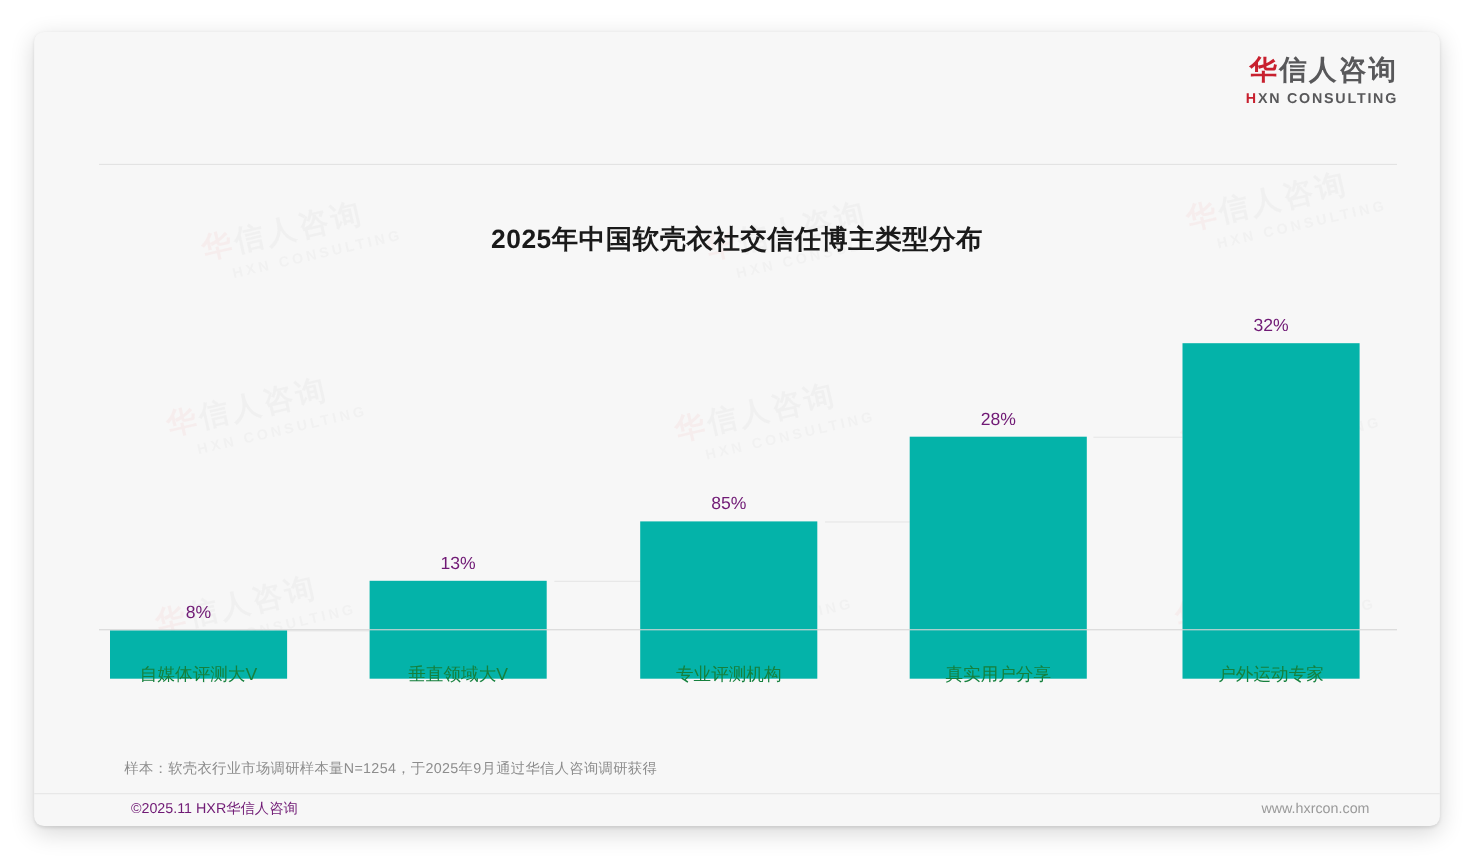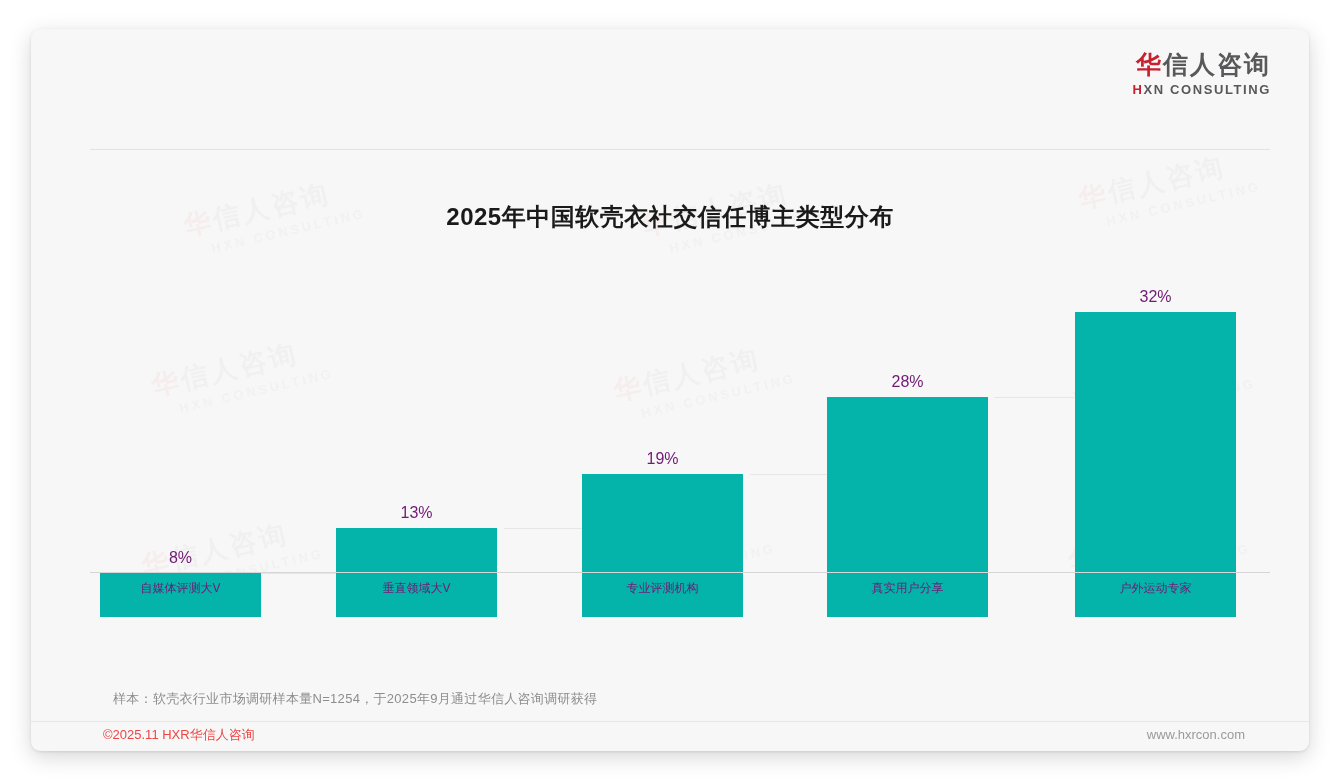--- a/index.html
+++ b/index.html
@@ -86,37 +86,37 @@
   }
   .connector{
     position:absolute;height:1px;background:#e6e6e6;
   }
   .bar-label{
     position:absolute;
     font-size:16px;color:#701a75;text-align:center;
     line-height:1;
   }
   .cat-label{
-    position:absolute;top:553px;
-    font-size:12px;color:#701a75;text-align:center;
+    position:absolute;top:577px;
+    font-size:16px;color:#15803d;text-align:center;
     line-height:1;
   }
 
   
   .footnote{
     position:absolute;left:82px;top:661px;
     font-size:13px;color:#8d8d8d;letter-spacing:.3px;
     white-space:nowrap;
   }
   .bottom-rule{
     position:absolute;left:0;top:692px;width:100%;height:1px;background:#e6e6e6;
   }
   .copyright{
-    position:absolute;left:72px;top:690px;
-    font-size:13px;color:#ef4444;line-height:31px;
+    position:absolute;left:88px;top:690px;
+    font-size:13px;color:#701a75;line-height:31px;
     white-space:nowrap;
   }
   .site{
     position:absolute;right:64px;top:690px;
     font-size:13px;color:#9a9a9a;line-height:31px;
     white-space:nowrap;
   }
 </style>
 </head>
 <body>
@@ -180,21 +180,21 @@
     <div class="connector" style="left:904px;top:153px;width:81px;"></div>
 
     <div class="bar" style="left:10px;top:329px;width:161px;height:44px;"></div>
     <div class="bar" style="left:246px;top:284px;width:161px;height:89px;"></div>
     <div class="bar" style="left:492px;top:230px;width:161px;height:143px;"></div>
     <div class="bar" style="left:737px;top:153px;width:161px;height:220px;"></div>
     <div class="bar" style="left:985px;top:68px;width:161px;height:305px;"></div>
 
     <div class="bar-label" style="left:10px;top:306px;width:161px;">8%</div>
     <div class="bar-label" style="left:246px;top:261px;width:161px;">13%</div>
-    <div class="bar-label" style="left:492px;top:207px;width:161px;">19%</div>
+    <div class="bar-label" style="left:492px;top:207px;width:161px;">85%</div>
     <div class="bar-label" style="left:737px;top:130px;width:161px;">28%</div>
     <div class="bar-label" style="left:985px;top:45px;width:161px;">32%</div>
   </div>
 
   <div class="axis-line"></div>
 
   <div class="cat-label" style="left:69px;width:161px;">自媒体评测大V</div>
   <div class="cat-label" style="left:305px;width:161px;">垂直领域大V</div>
   <div class="cat-label" style="left:551px;width:161px;">专业评测机构</div>
   <div class="cat-label" style="left:796px;width:161px;">真实用户分享</div>

